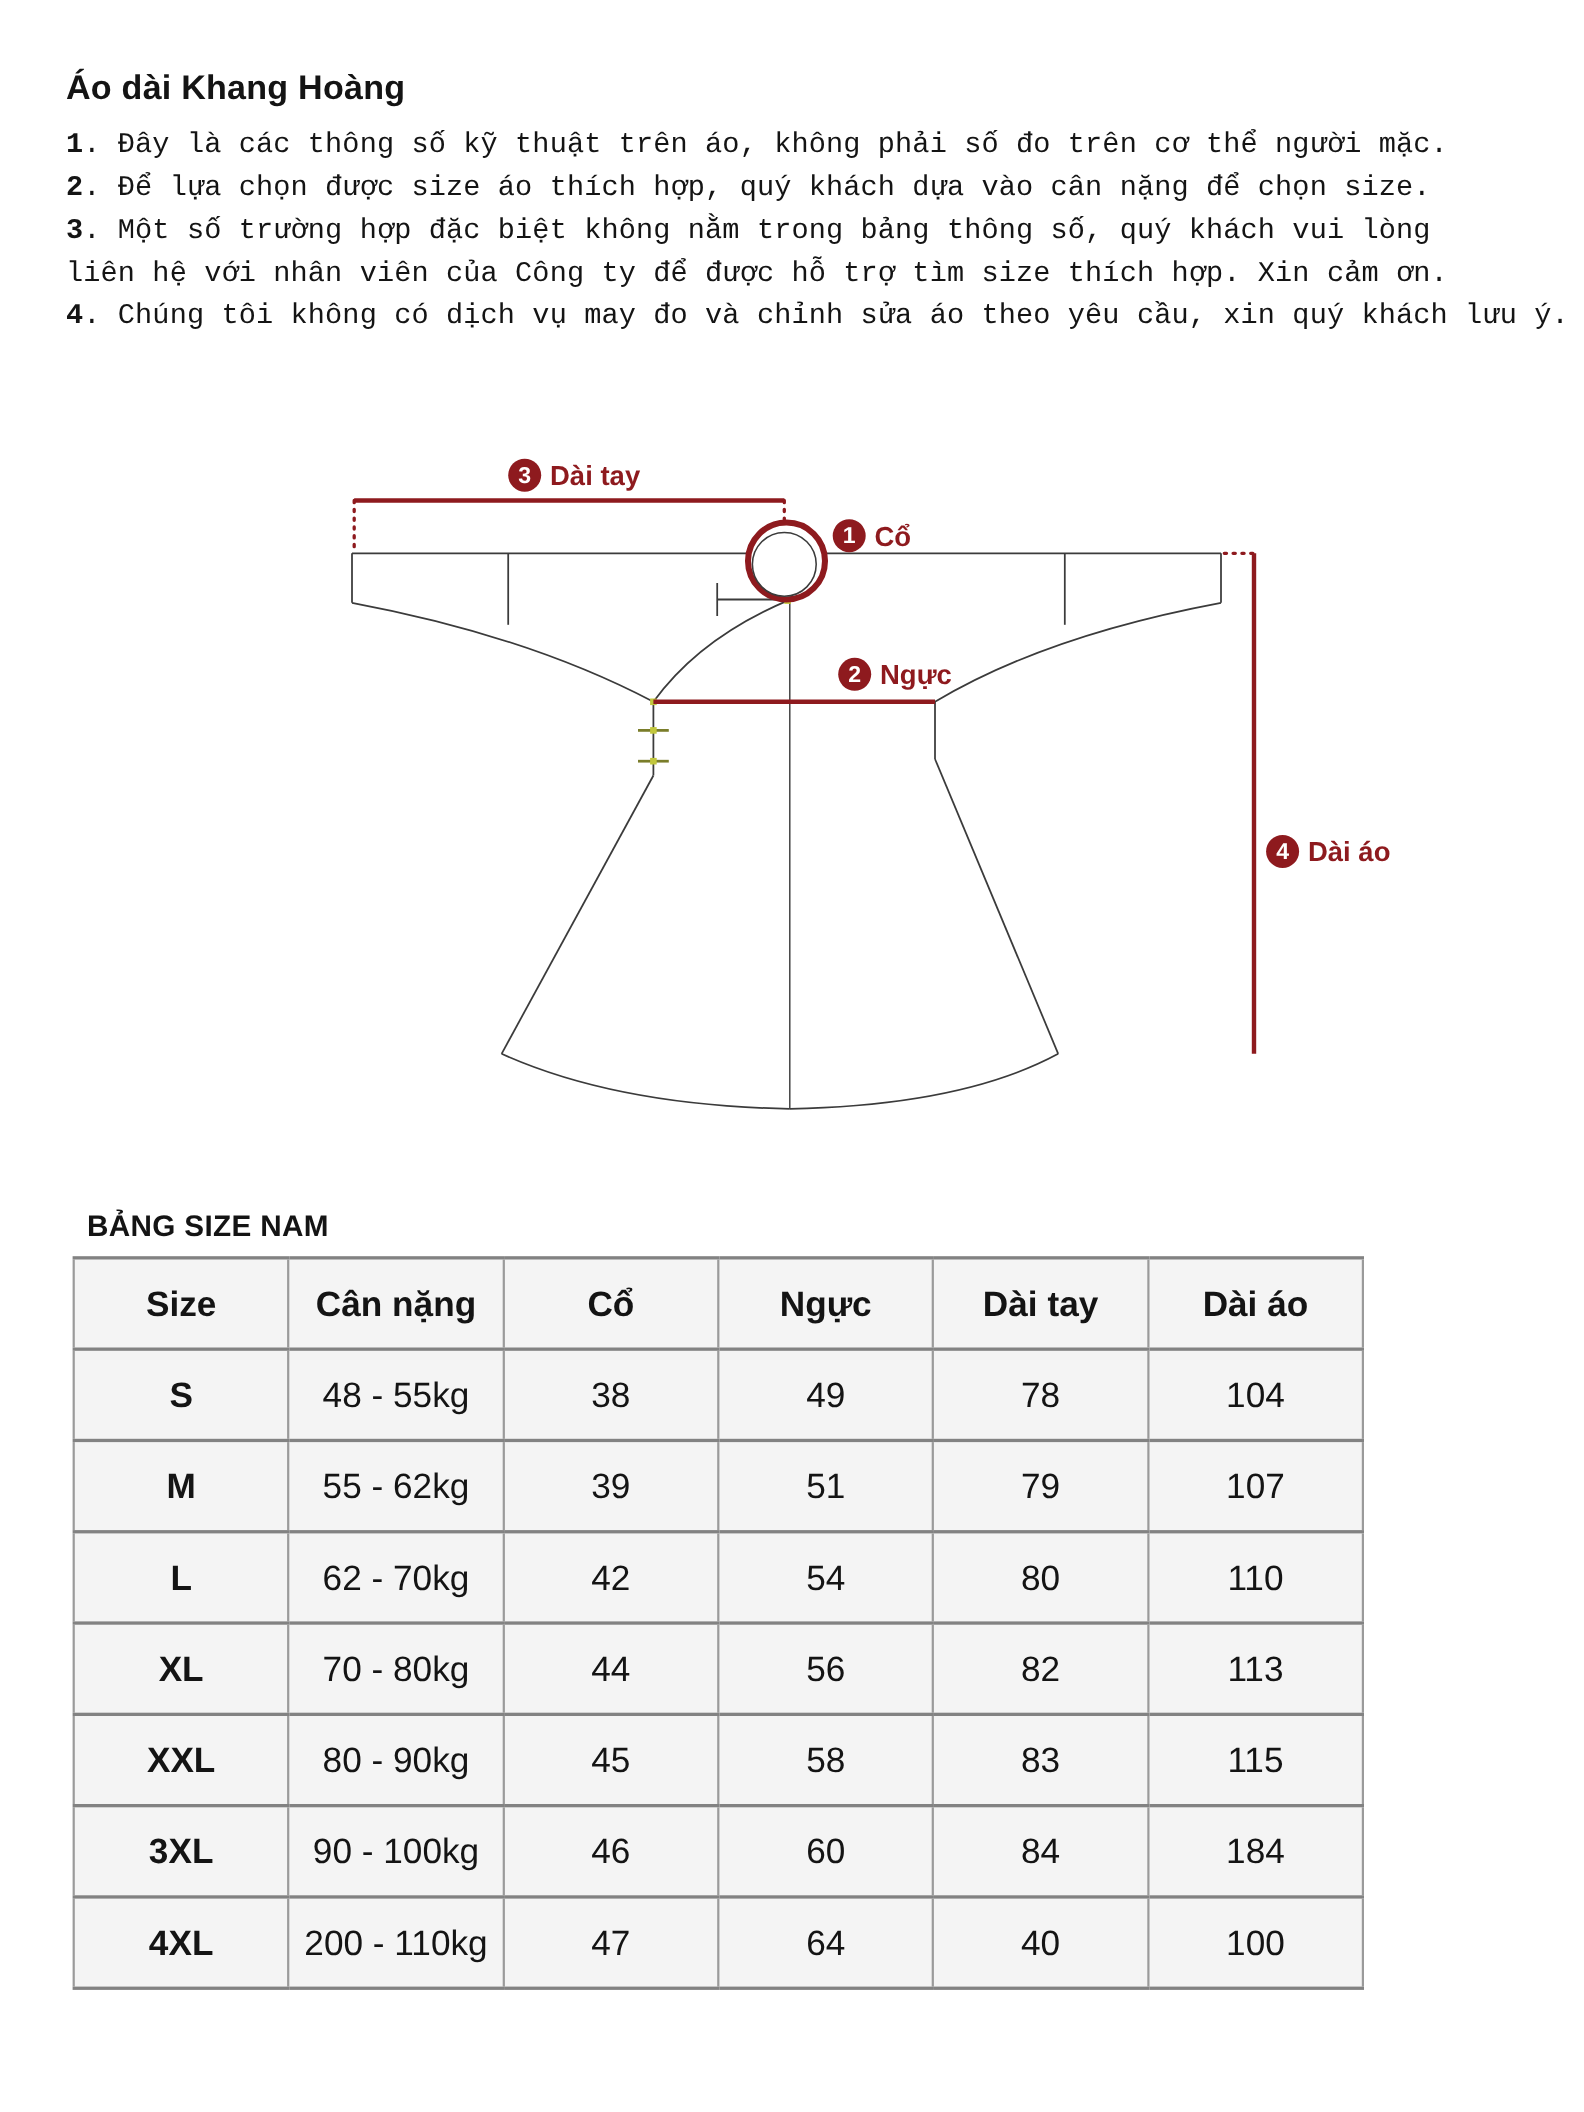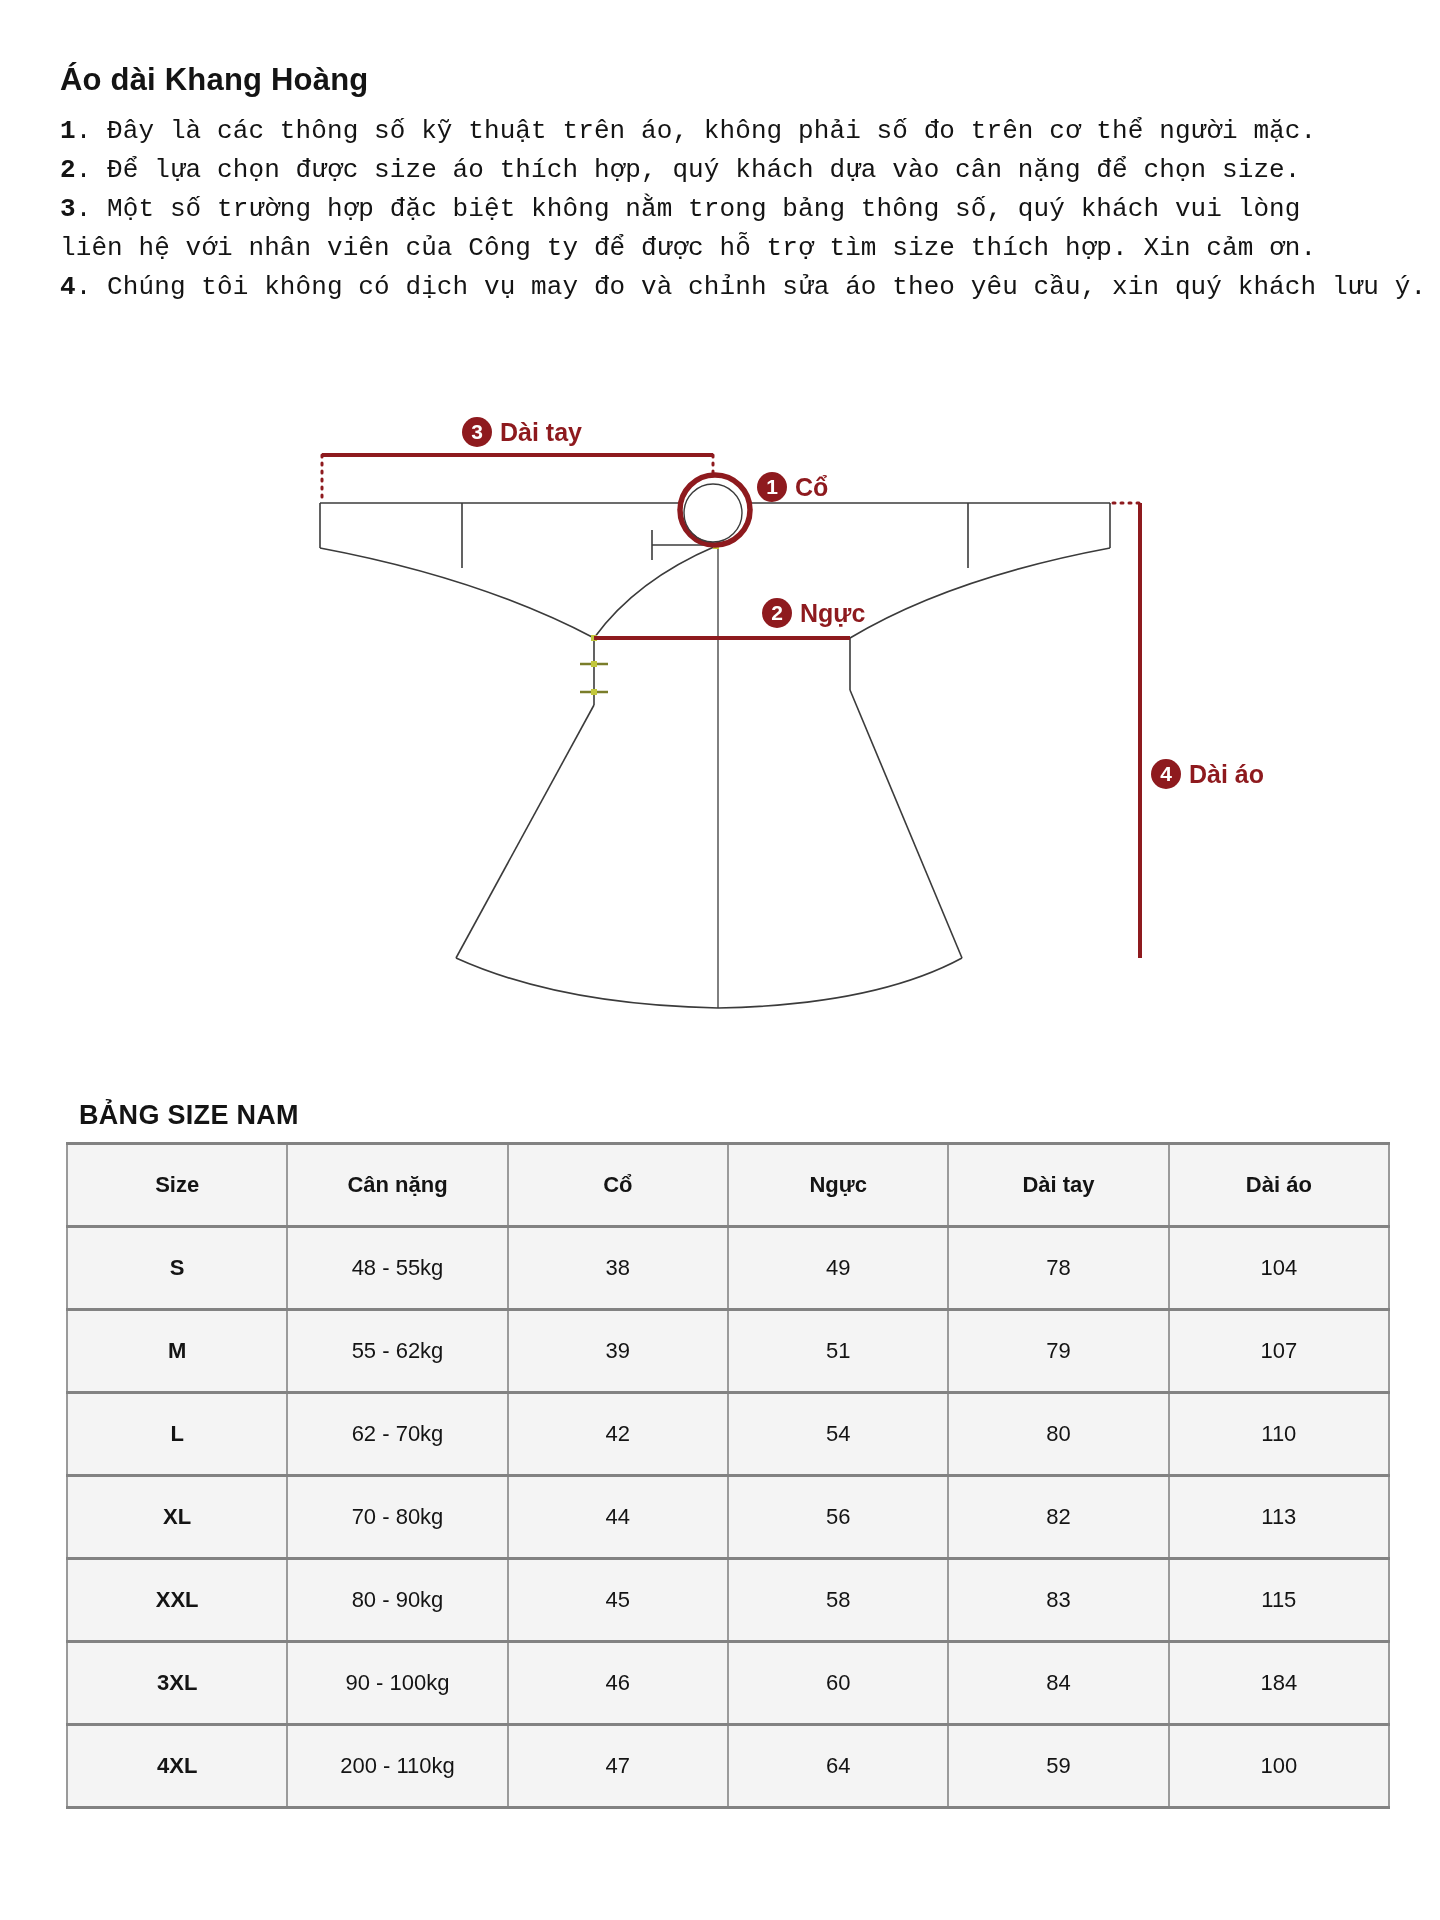--- a/index.html
+++ b/index.html
@@ -24,23 +24,23 @@
     font-family:Liberation Mono, monospace;
   }
   .note-line b{font-weight:bold;}
   .diagram-svg{position:absolute;left:0;top:360px;}
   .table-heading{
     position:absolute;left:79px;top:1100px;
     font-size:27px;font-weight:bold;letter-spacing:0.3px;
   }
   table.size-table{
     position:absolute;left:66px;top:1142px;
-    width:1324px;border-collapse:collapse;
+    width:1174px;border-collapse:collapse;
     table-layout:fixed;
-    font-size:22px;
+    font-size:32px;
     border-radius:11px;
   }
   .size-table th,.size-table td{
     border-left:2px solid #9a9a9a;
     border-right:2px solid #9a9a9a;
     border-top:3px solid #828282;
     border-bottom:3px solid #828282;
     background:#f4f4f4;
     height:80px;
     text-align:center;vertical-align:middle;
@@ -199,19 +199,19 @@
         <td>46</td>
         <td>60</td>
         <td>84</td>
         <td>184</td>
       </tr>
       <tr>
         <td class="size-col">4XL</td>
         <td>200 - 110kg</td>
         <td>47</td>
         <td>64</td>
-        <td>59</td>
+        <td>40</td>
         <td>100</td>
       </tr>
     </tbody>
   </table>
 
 </div>
 
 </body></html>

